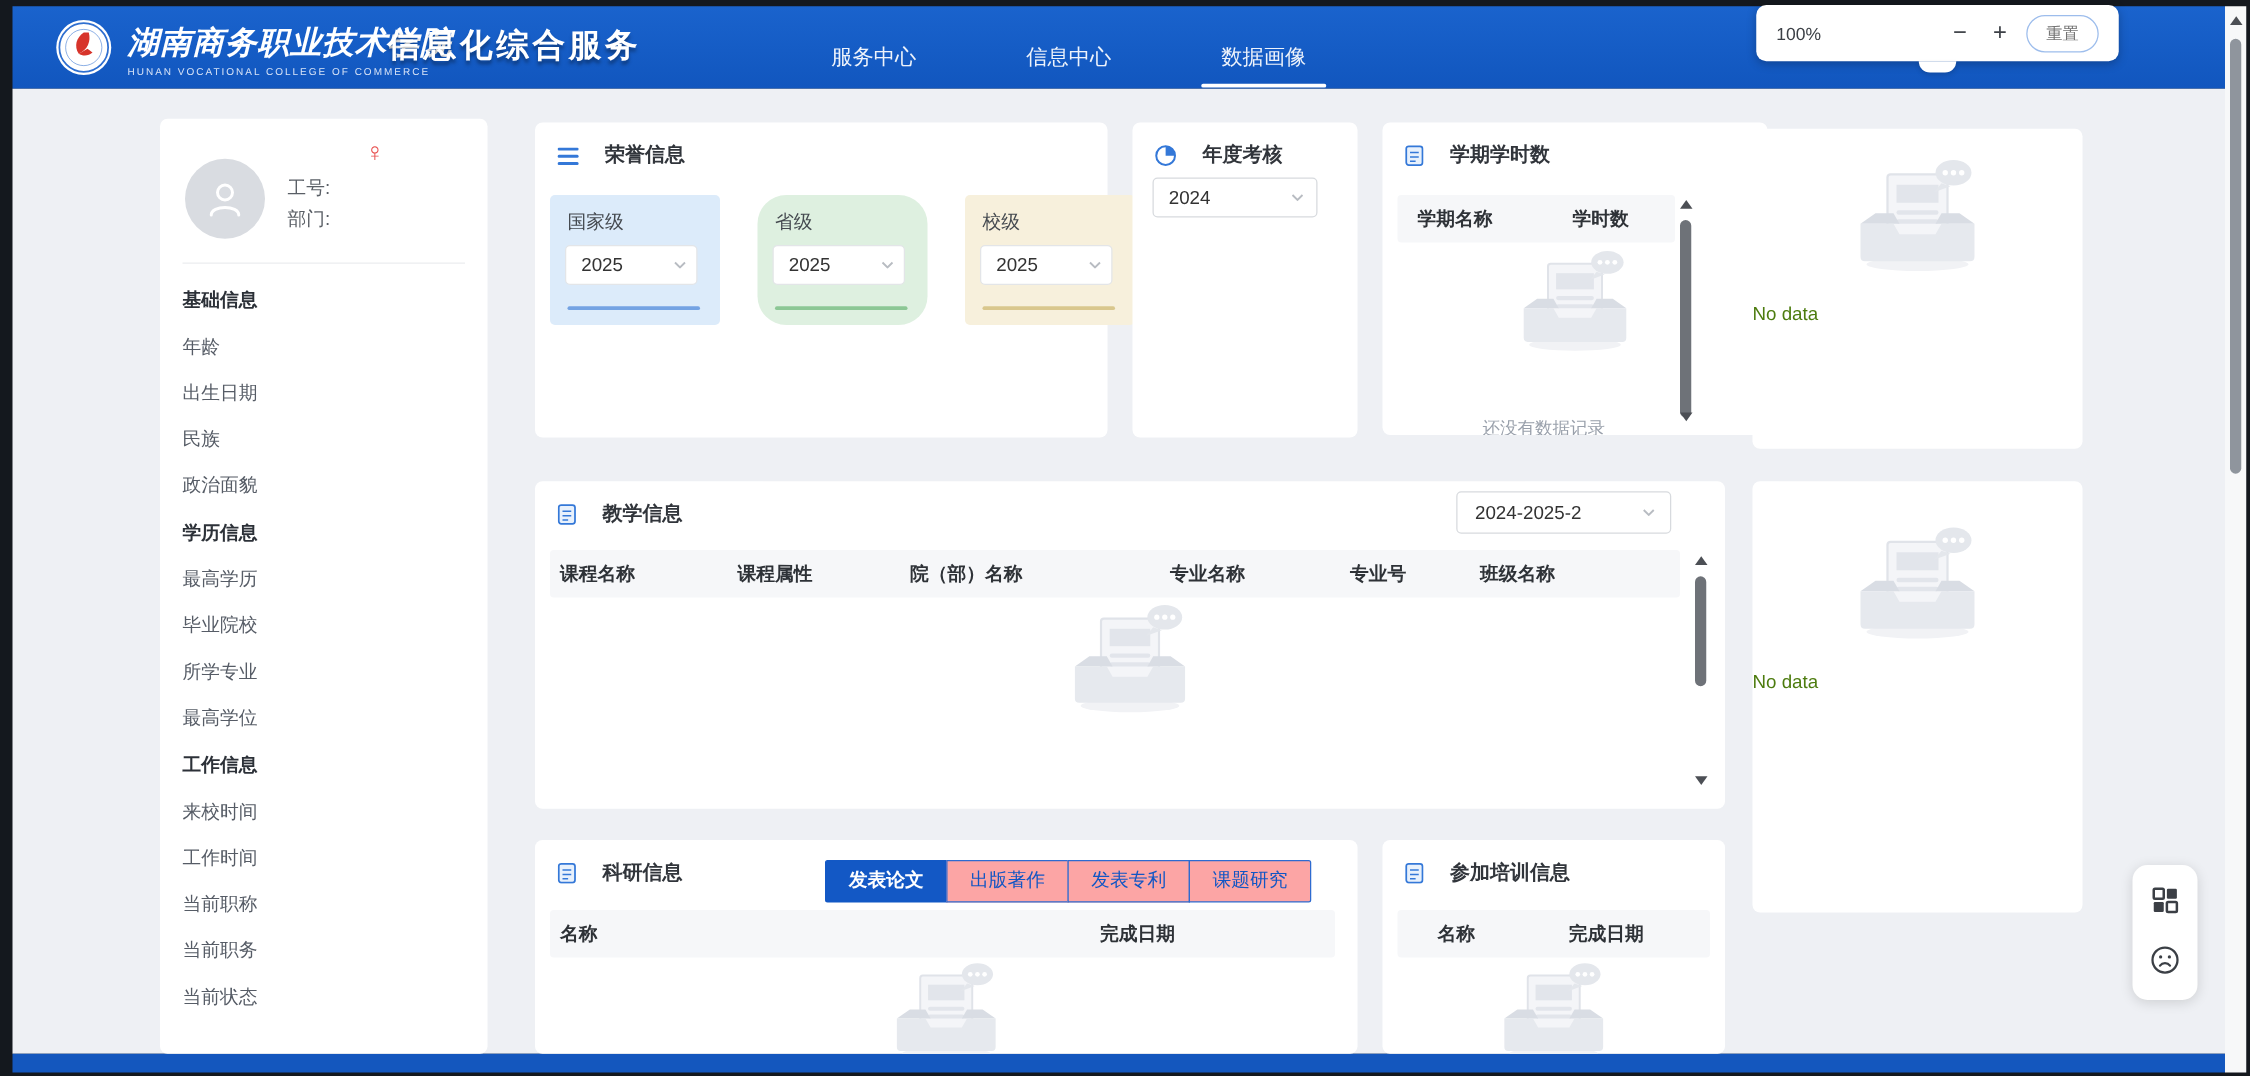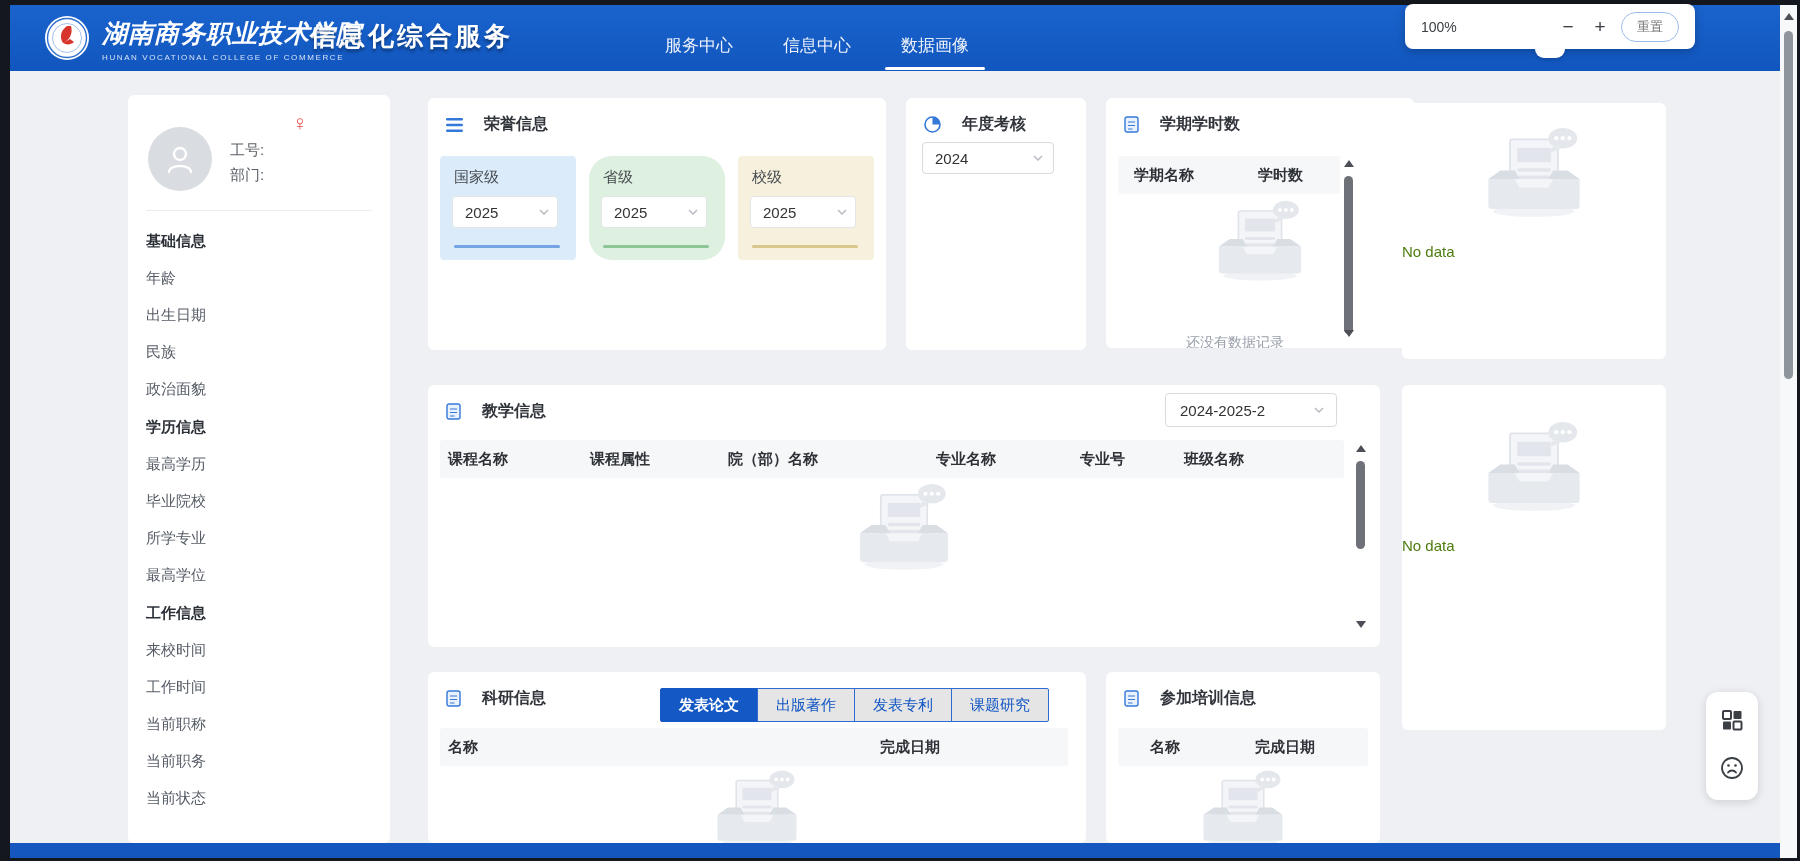--- a/index.html
+++ b/index.html
@@ -8,21 +8,21 @@
   
   .hdr{position:absolute;left:10px;top:5px;width:1770px;height:66px;
        background:linear-gradient(180deg,#1a63cd,#1156be);}
   .logo{position:absolute;left:34px;top:10px;width:46px;height:46px;}
   .college{position:absolute;left:92px;top:12px;color:#fff;}
   .college-name{font-family:"DejaVu Serif",serif;font-style:italic;font-weight:bold;
        font-size:25px;letter-spacing:1px;white-space:nowrap;}
   .college-en{font-size:8px;letter-spacing:1.6px;color:#d7e3f7;margin-top:3px;white-space:nowrap;}
   .portal{position:absolute;left:300px;top:14px;font-size:26px;font-weight:800;letter-spacing:3px;
        color:#fff;text-shadow:0 3px 3px rgba(0,0,0,.35);white-space:nowrap;}
-  .nav{position:absolute;left:655px;top:0;height:81px;display:flex;align-items:center;gap:50px;}
+  .nav{position:absolute;left:655px;top:0;height:81px;display:flex;align-items:center;gap:88px;}
   .nav-item{position:relative;color:#eef3fb;font-size:17px;cursor:pointer;white-space:nowrap;}
   .nav-item.active::after{content:"";position:absolute;left:-16px;right:-16px;bottom:-13px;height:3px;
        background:#fff;border-radius:2px;}
 
   
   .zoom-panel{position:absolute;left:1405px;top:4px;width:290px;height:45px;background:#fff;
        border-radius:8px;box-shadow:0 2px 8px rgba(0,0,0,.25);display:flex;align-items:center;
        padding:0 16px;box-sizing:border-box;z-index:5;}
   .zoom-level{font-size:14px;color:#3c4046;}
   .zoom-btns{margin-left:auto;display:flex;align-items:center;gap:6px;}
@@ -53,21 +53,21 @@
        display:flex;align-items:center;justify-content:center;}
   .pid{position:absolute;left:102px;font-size:15px;color:#5a5f66;}
   .pid.l1{top:46px;}.pid.l2{top:71px;}
   .side-div{position:absolute;left:18px;top:115px;width:226px;height:1px;background:#ebedf0;}
   .side-list{position:absolute;left:18px;top:118px;right:14px;}
   .side-sec{font-size:15px;font-weight:bold;color:#2c3138;margin-top:17px;line-height:21px;}
   .side-item{font-size:15px;color:#565c66;margin-top:16px;line-height:21px;cursor:pointer;}
 
   
   .honor{left:428px;top:98px;width:458px;height:252px;}
-  .tiles{position:absolute;left:12px;top:58px;display:flex;gap:13px;}
+  .tiles{position:absolute;left:12px;top:58px;display:flex;gap:30px;}
   .tile{position:relative;width:136px;height:104px;border-radius:4px;}
   .tile.t0{background:#dcebfa;}.tile.t1{background:#def0e0;border-radius:23px;}.tile.t2{background:#f7f0dc;}
   .tile-label{position:absolute;left:14px;top:12px;font-size:15px;color:#44494f;}
   .tile-select{position:absolute;left:12px;top:40px;width:106px;height:32px;background:#fff;
        border:1px solid #e3e5e8;border-radius:4px;display:flex;align-items:center;box-sizing:border-box;
        padding:0 8px 0 12px;cursor:pointer;}
   .tile-select .val{font-size:15px;color:#333;flex:1;}
   .tile-bar{position:absolute;left:14px;bottom:12px;width:106px;height:3px;border-radius:2px;}
   .tile.t0 .tile-bar{background:#74a3e3;}.tile.t1 .tile-bar{background:#8cc795;}.tile.t2 .tile-bar{background:#d9c78d;}
 
@@ -101,21 +101,21 @@
   .teaching{left:428px;top:385px;width:952px;height:262px;overflow:hidden;}
   .term-select{position:absolute;left:737px;top:8px;width:172px;height:34px;border:1px solid #d7dade;
        border-radius:4px;display:flex;align-items:center;box-sizing:border-box;padding:0 12px 0 14px;
        background:#fff;cursor:pointer;}
   .term-select .val{font-size:15px;color:#333;flex:1;}
 
   
   .research{left:428px;top:672px;width:658px;height:171px;overflow:hidden;}
   .tabs{position:absolute;left:232px;top:16px;display:flex;}
   .tab{width:98px;height:34px;line-height:32px;text-align:center;font-size:15px;color:#1256c4;
-       background:#e5e5e5;border:1px solid #2e6bd0;margin-left:-1px;box-sizing:border-box;cursor:pointer;white-space:nowrap;}
+       background:#fca5a5;border:1px solid #2e6bd0;margin-left:-1px;box-sizing:border-box;cursor:pointer;white-space:nowrap;}
   .tab:first-child{margin-left:0;border-radius:2px 0 0 2px;}
   .tab:last-child{border-radius:0 2px 2px 0;}
   .tab.active{background:#1358c5;border-color:#1358c5;color:#fff;font-weight:bold;}
 
   
   .training{left:1106px;top:672px;width:274px;height:171px;overflow:hidden;}
 
   
   .fab{position:absolute;left:1706px;top:692px;width:52px;height:108px;background:#fff;border-radius:12px;
        box-shadow:0 2px 10px rgba(0,0,0,.14);display:flex;flex-direction:column;align-items:center;

